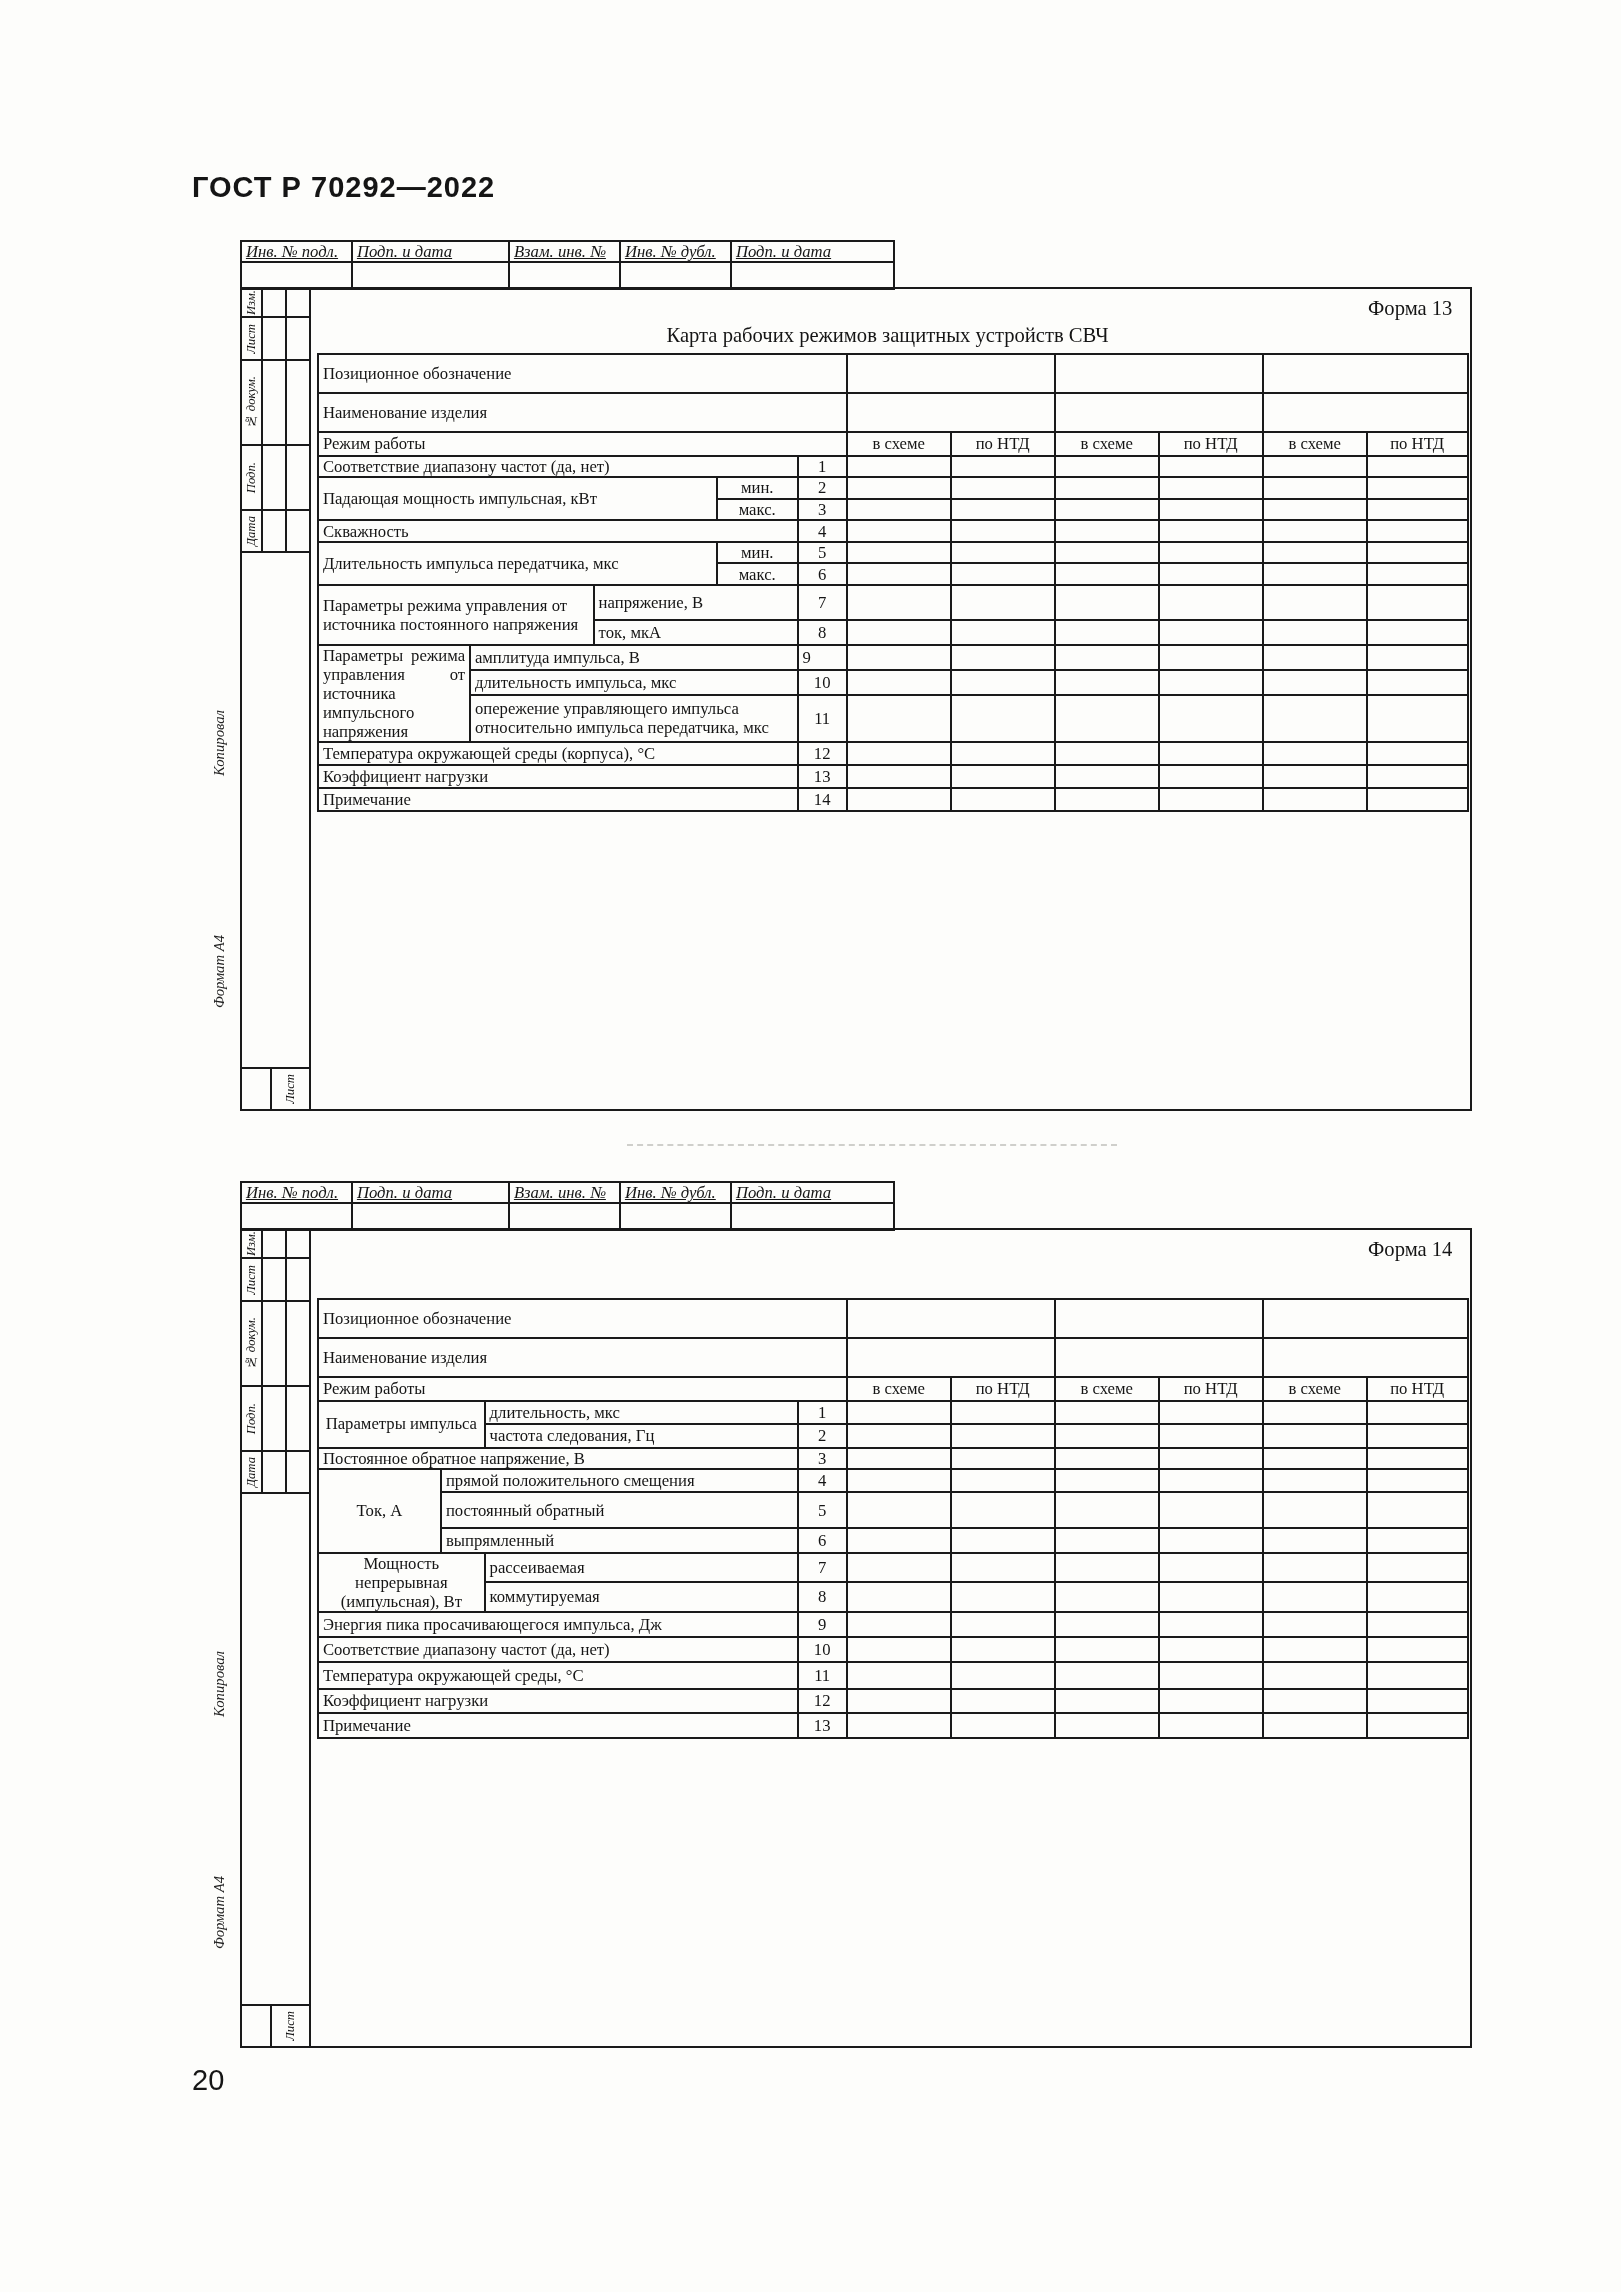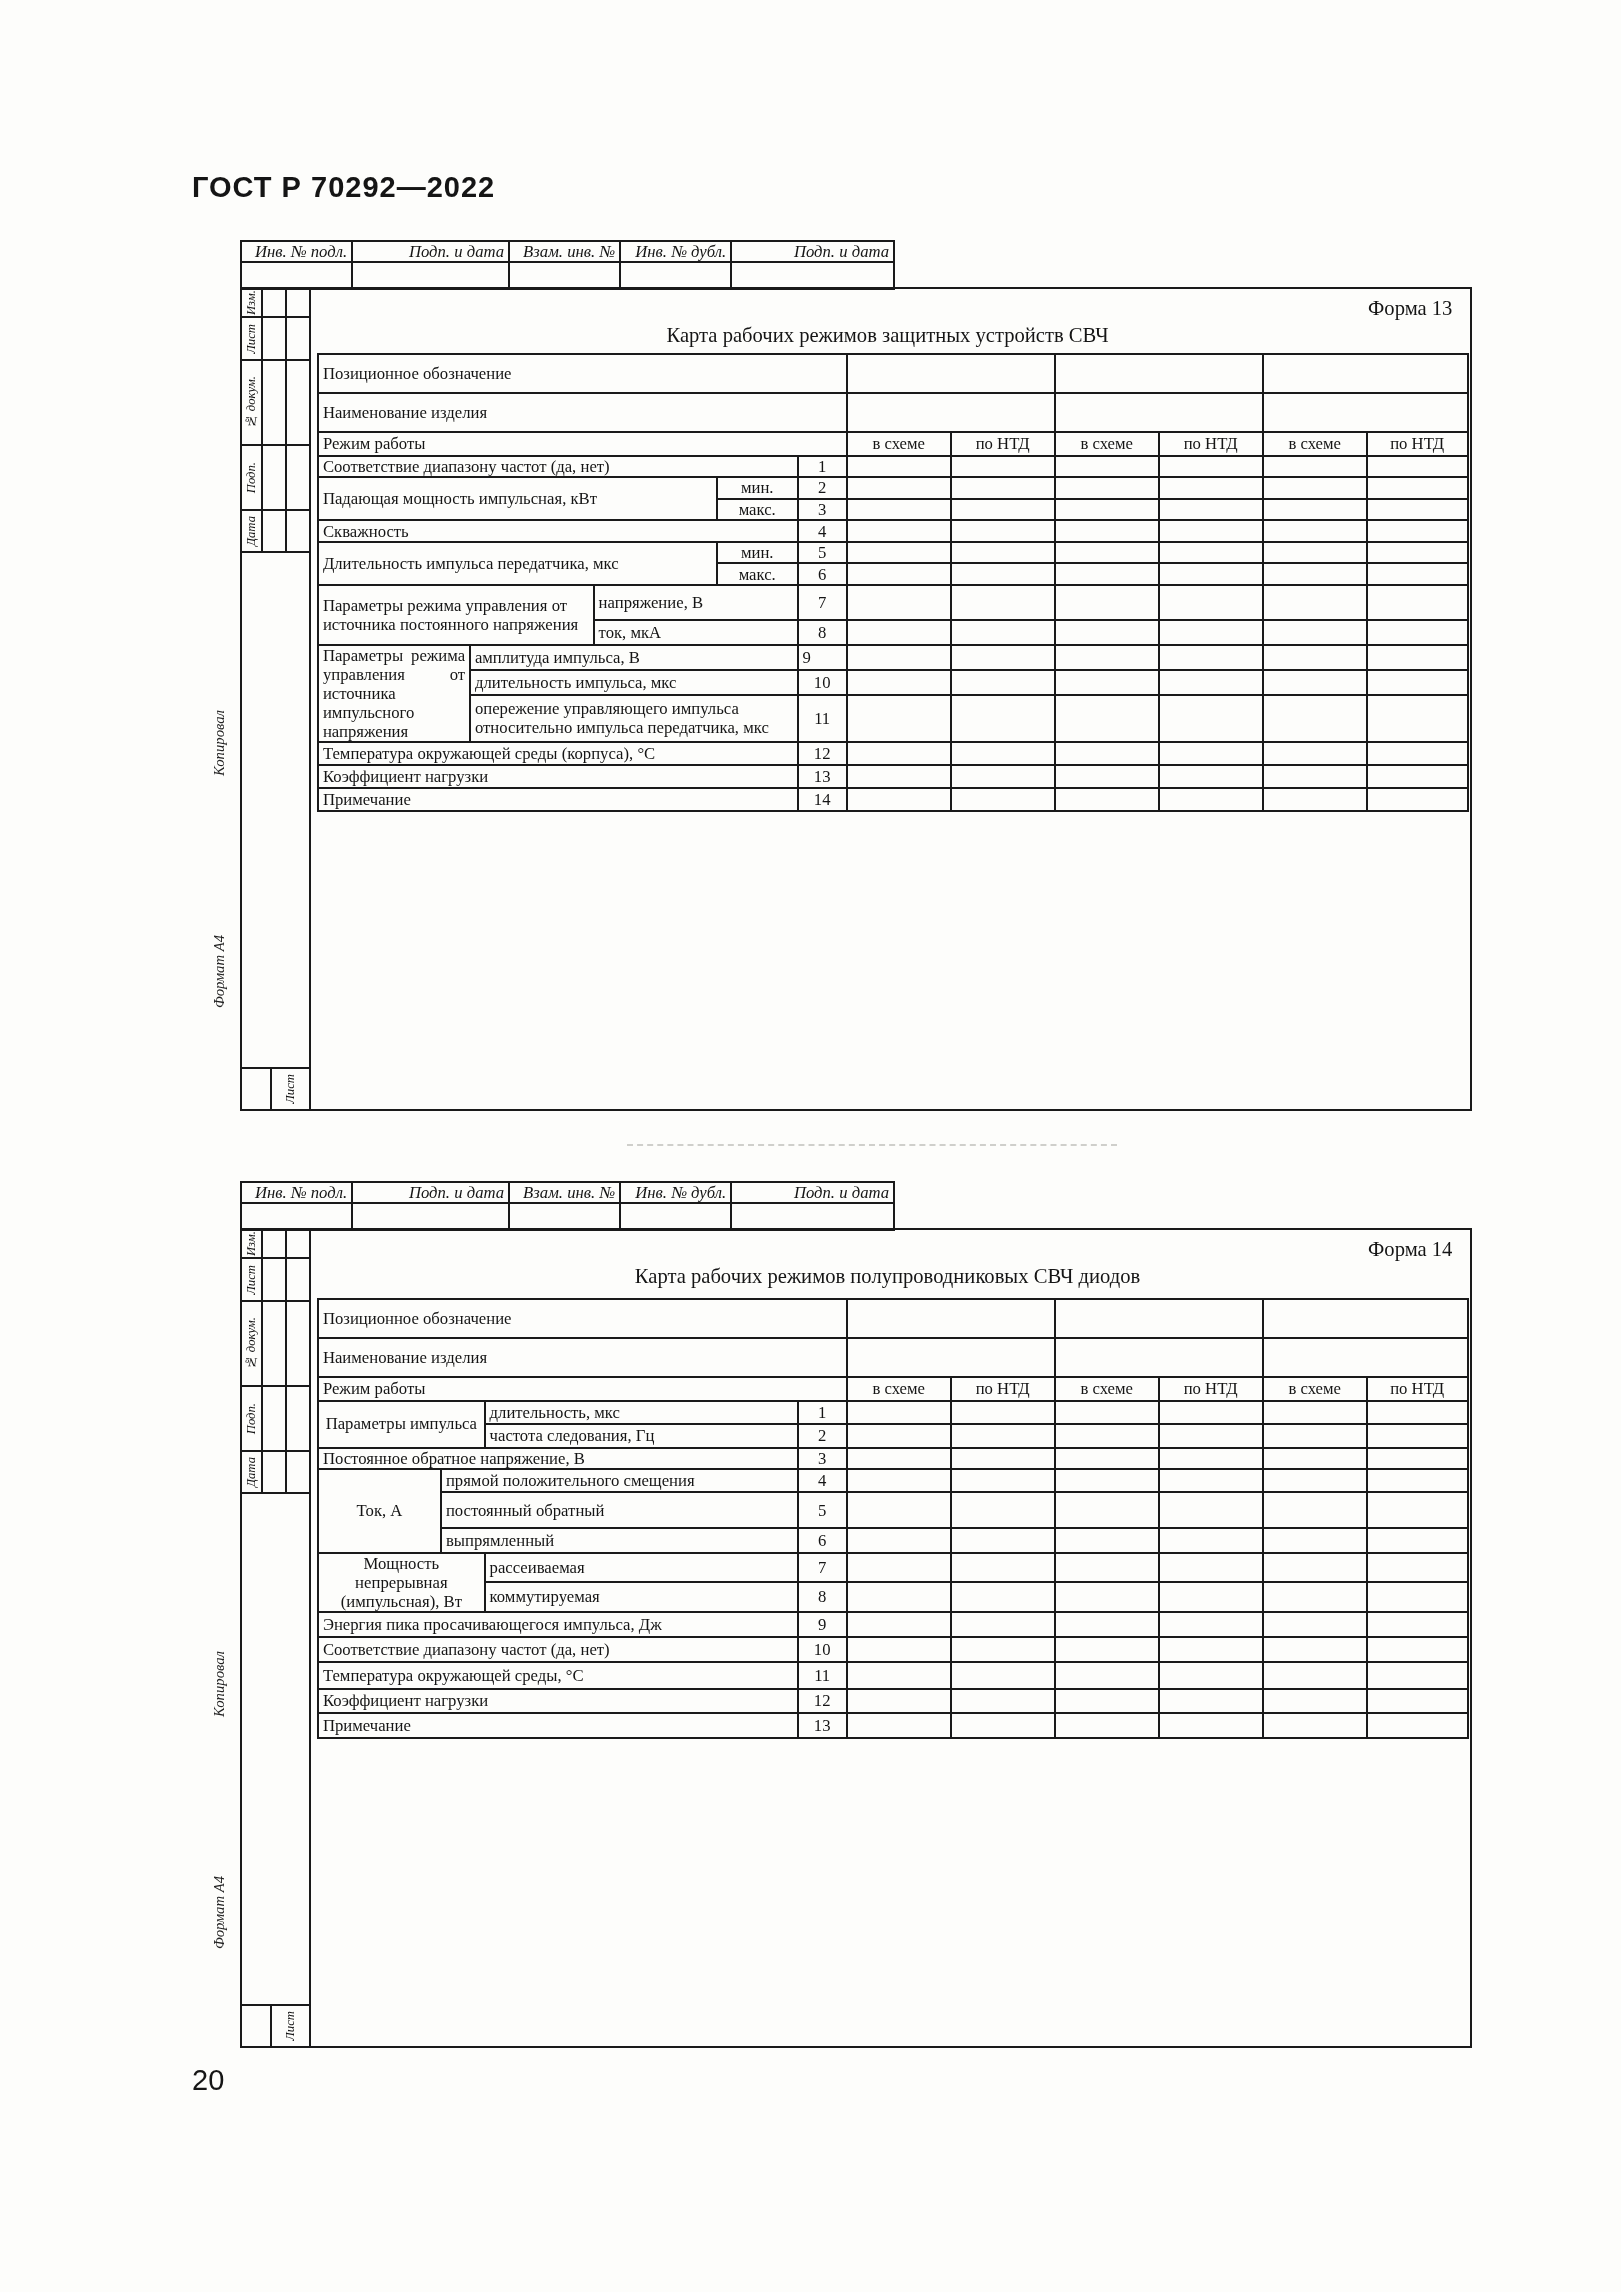--- a/index.html
+++ b/index.html
@@ -22,21 +22,21 @@
   }
 
   table.grid { border-collapse:collapse; table-layout:fixed; }
   table.grid td {
     border:2px solid #1a1a1a; padding:0 3.9px; overflow:hidden;
     font-size:16.7px; line-height:1.14; vertical-align:middle;
   }
 
   
   .strip-tbl { position:absolute; width:652px; border:2.9px solid #1a1a1a; }
-  .strip-tbl td { font-style:italic; font-size:13.7px; text-align:right; padding:0 2px; }
+  .strip-tbl td { font-style:italic; font-size:13.7px; text-align:left; padding:0 2px;text-decoration:underline; }
 
   
   .frame { position:absolute; border:2.9px solid #1a1a1a; }
 
   .form-label { position:absolute; right:17.6px; top:8px; font-size:20.6px; }
   .form-title { position:absolute; left:69px; right:5.9px; top:35px; text-align:center; font-size:20.6px; }
 
   
   .main-tbl { position:absolute; border:2.9px solid #1a1a1a; background:#fdfdfb; }
   td.num { text-align:center; padding:0 2px; }
@@ -403,21 +403,20 @@
       </div>
     <div class="sb-spacer"></div>
     <div class="sheet-box">
         <div class="sheet-a"></div>
         <div class="sheet-b">
           <span class="vtext">Лист</span>
         </div>
       </div>
   </div>
   <div class="form-label">Форма 14</div>
-  <div class="form-title">Карта рабочих режимов полупроводниковых СВЧ диодов</div>
 
   <table class="grid main-tbl" style="left:75px; top:68px;">
     <colgroup>
         <col style="width:123px">
         <col style="width:29px">
         <col style="width:14.7px">
         <col style="width:109px">
         <col style="width:123px">
         <col style="width:81px">
         <col style="width:49px">

